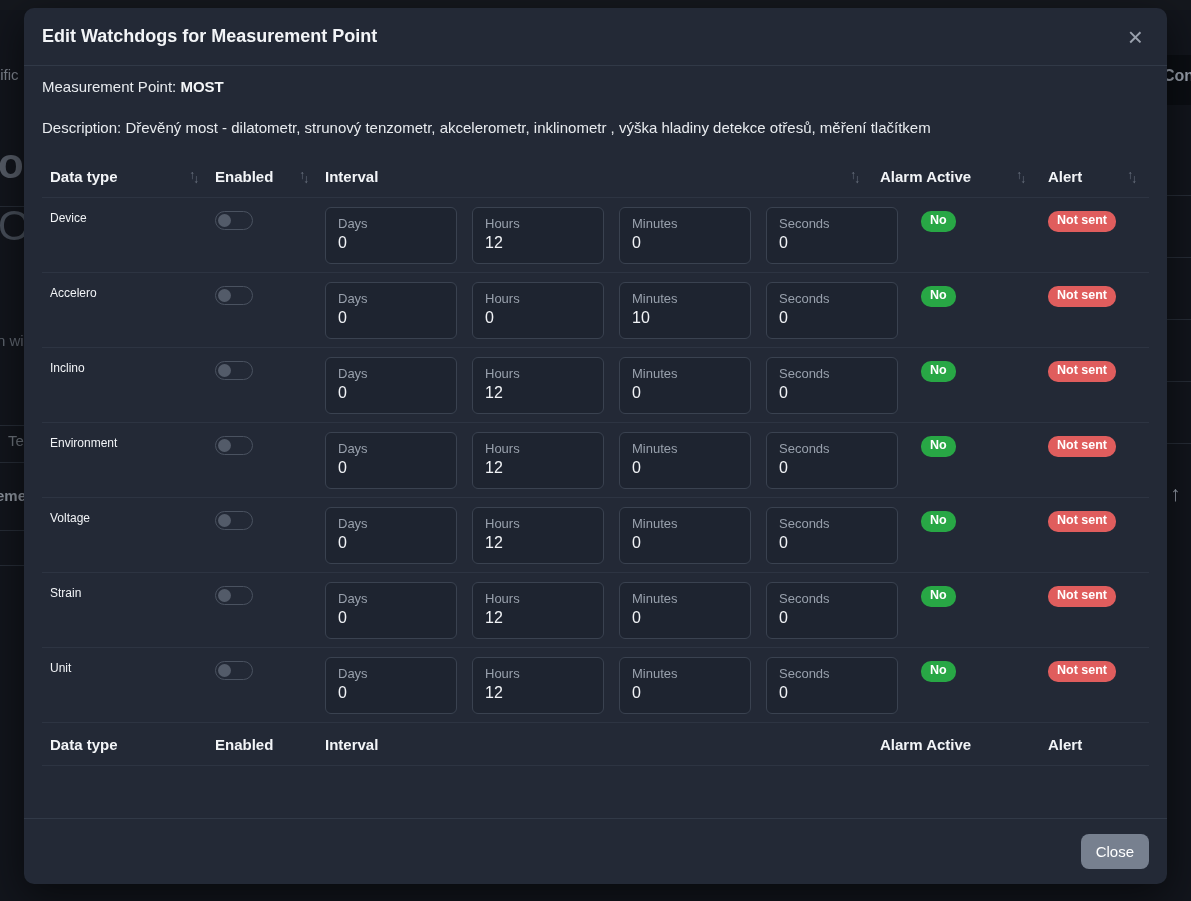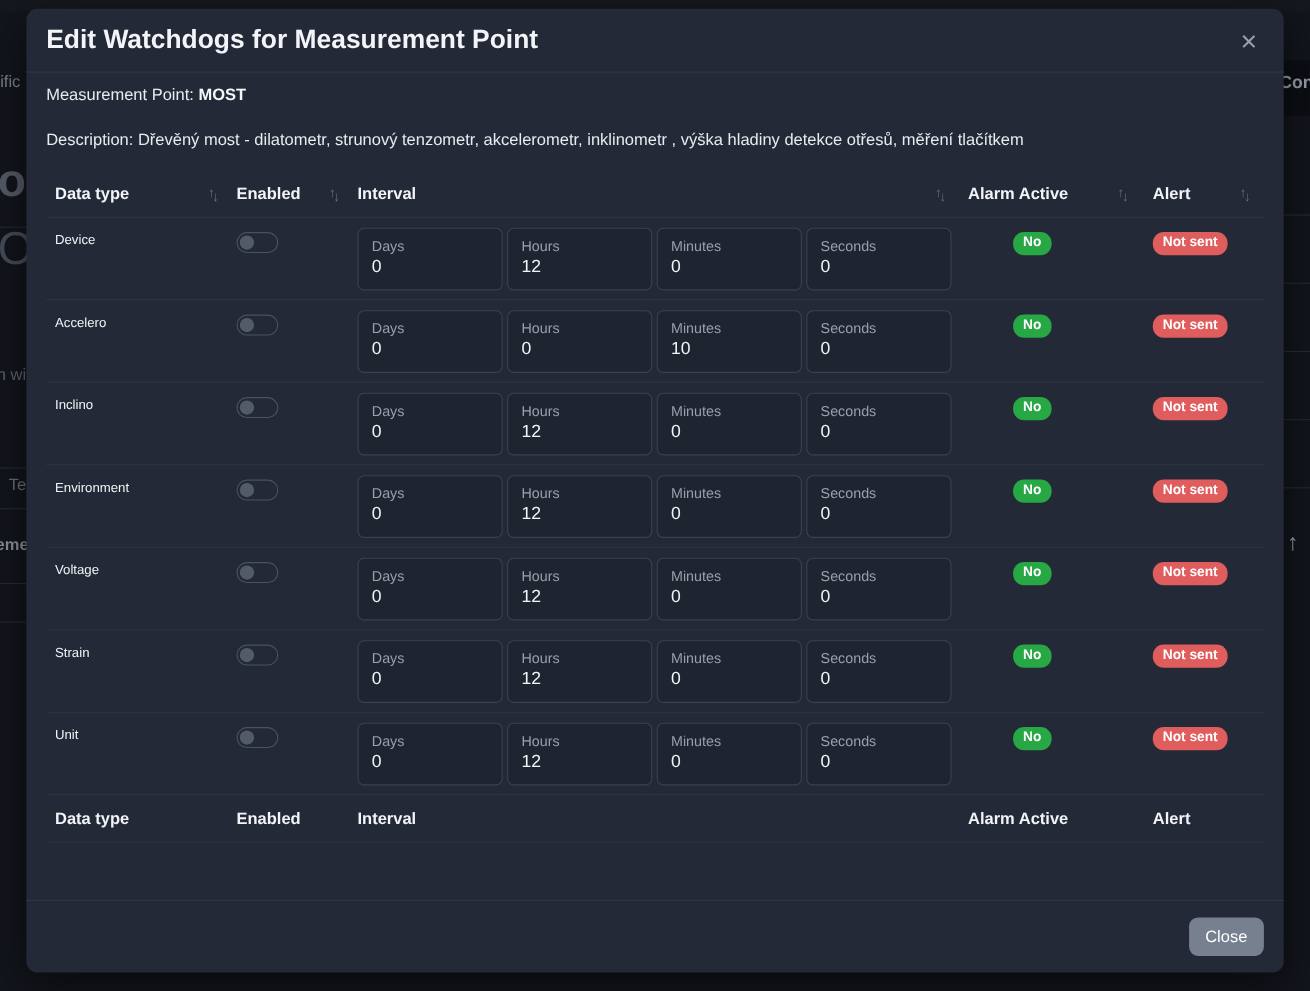--- a/index.html
+++ b/index.html
@@ -46,21 +46,21 @@
     display: flex;
     flex-direction: column;
   }
   .modal-header {
     display: flex; align-items: center; justify-content: space-between;
     padding: 0 24px 0 18px;
     height: 58px;
     border-bottom: 1px solid #313947;
     flex: 0 0 auto;
   }
-  .modal-title { font-size: 24px; font-weight: 600; color: #f2f4f7; }
+  .modal-title { font-size: 18px; font-weight: 600; color: #f2f4f7; }
   .close-x {
     font-size: 26px; line-height: 1; color: #9aa1ad; cursor: pointer;
     font-weight: 300;
   }
   .modal-body { flex: 1 1 auto; padding: 0 18px; display: flex; flex-direction: column; }
   .mp-line   { margin-top: 12px; font-size: 15px; color: #e8ebef; }
   .mp-line b { font-weight: bold; color: #f4f6f8; }
   .desc-line { margin-top: 24px; font-size: 15px; color: #e8ebef; }
 
   
@@ -88,21 +88,21 @@
     border: 1px solid #4a5260; border-radius: 10px;
     position: relative; display: inline-block; cursor: pointer;
     background: transparent;
   }
   .toggle .knob {
     position: absolute; left: 2px; top: 2px;
     width: 13px; height: 13px; border-radius: 50%;
     background: #535b69;
   }
 
-  .ivgroup { display: flex; gap: 4px; padding-top: 9px; }
+  .ivgroup { display: flex; gap: 15px; padding-top: 9px; }
   .ibox {
     width: 132px; height: 57px;
     background: #1e2430;
     border: 1px solid #3a4250;
     border-radius: 6px;
     padding: 8px 12px 0 12px;
     display: flex; flex-direction: column;
     cursor: text;
   }
   .ilabel { font-size: 13px; color: #98a0ac; margin-bottom: 3px; }

